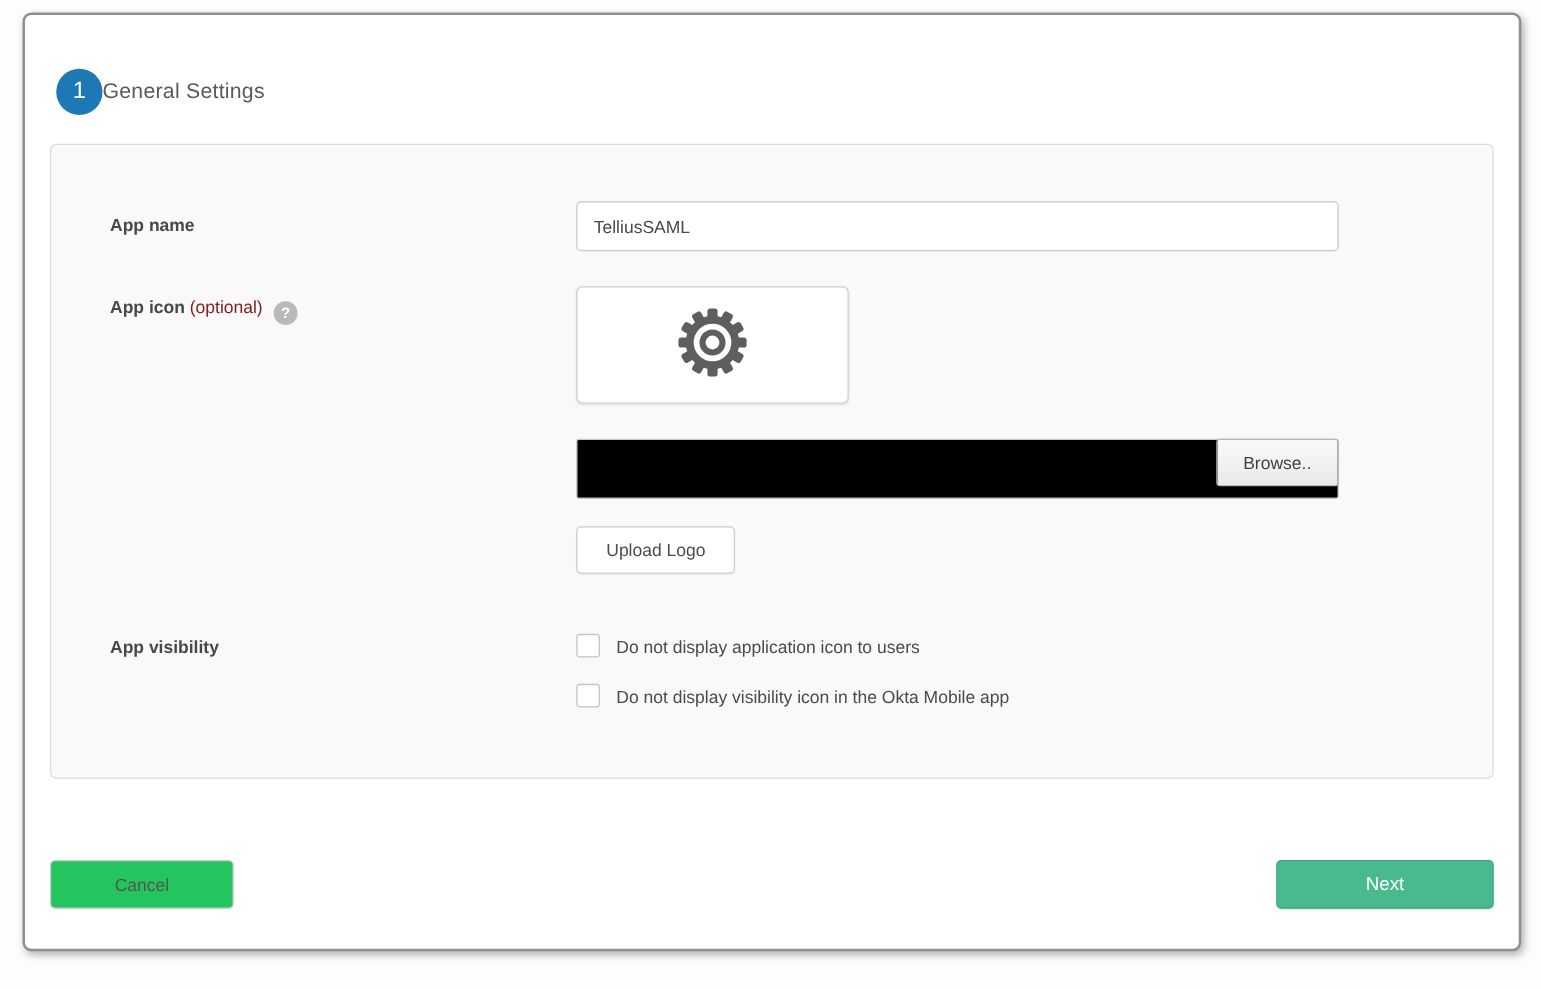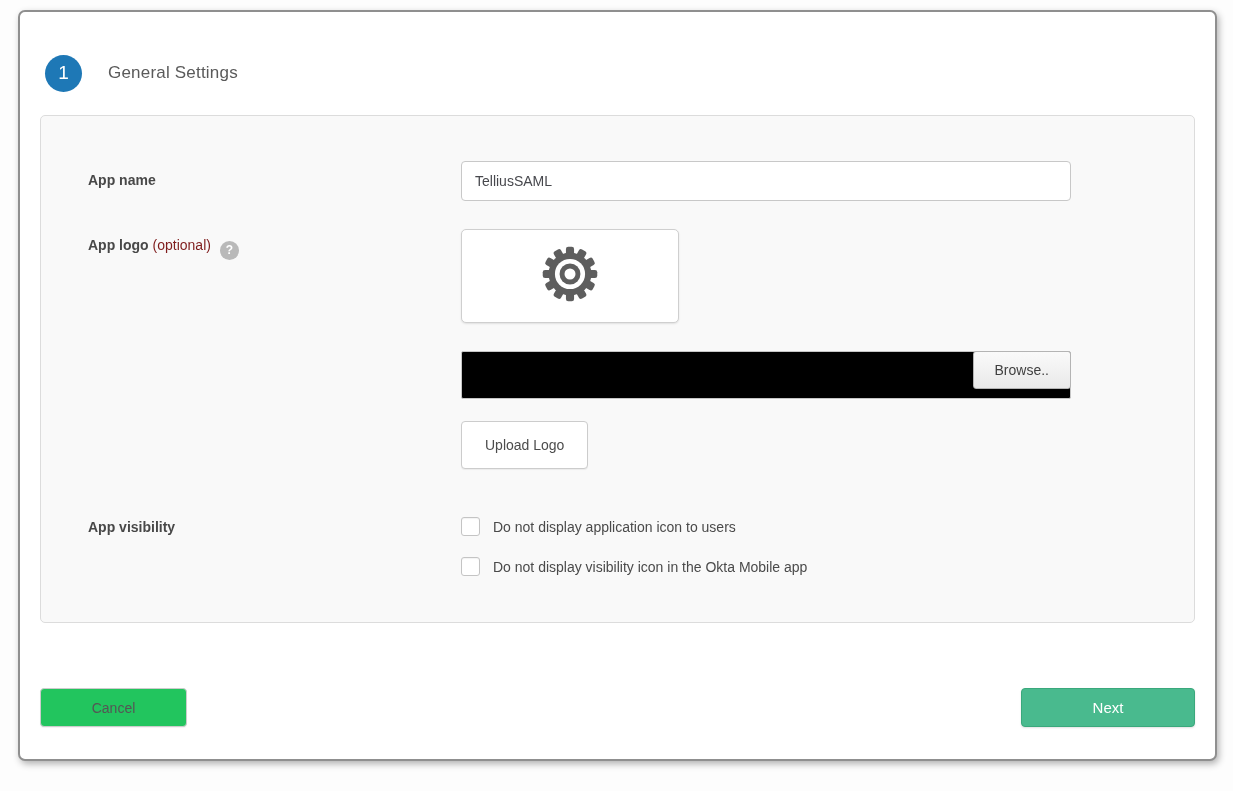--- a/index.html
+++ b/index.html
@@ -27,21 +27,21 @@
   .step-circle {
     width: 37px; height: 37px;
     border-radius: 50%;
     background: #1e78b6;
     color: #ffffff;
     font-size: 19px;
     display: flex; align-items: center; justify-content: center;
     flex: 0 0 37px;
   }
   .step-title {
-    margin-left: 26px;
+    margin-left: 0;
     font-size: 17px;
     color: #5a5a5a;
     letter-spacing: 0.2px;
   }
   
   .panel {
     margin: 23px 20px 14px 20px;
     height: 508px;
     background: #f9f9f9;
     border: 1px solid #dcdcdc;
@@ -108,21 +108,21 @@
     border: 1px solid #b4b4b4;
     border-radius: 3px;
     background: linear-gradient(#fafafa, #e9e9e9);
     font-size: 14px;
     color: #3f3f3f;
     font-family: "Liberation Sans", "DejaVu Sans", sans-serif;
     cursor: pointer;
   }
   .upload-btn {
     margin-top: 22px;
-    height: 48px;
+    height: 38px;
     padding: 0 23px;
     background: #ffffff;
     border: 1px solid #cccccc;
     border-radius: 4px;
     box-shadow: 0 1px 1px rgba(0,0,0,0.06);
     font-size: 14px;
     color: #4c4c4c;
     font-family: "Liberation Sans", "DejaVu Sans", sans-serif;
     cursor: pointer;
   }
@@ -188,21 +188,21 @@
 
     <div class="row">
       <div class="row-label" style="padding-top:11px;">App name</div>
       <div class="controls">
         <input class="text-input" type="text" value="TelliusSAML" style="">
       </div>
     </div>
 
     <div class="row" style="margin-top:28px;">
       <div class="row-label" style="padding-top:8px;">
-        <span>App logo</span>
+        <span>App icon</span>
         <span class="optional"> <span>(optional)</span></span>
         <span class="help-icon">?</span>
       </div>
       <div class="controls">
         <div class="logo-box">
           <span>
             <svg width="58" height="58" viewBox="0 0 100 100" aria-hidden="true">
               <g fill="#5e5e5e">
                 <rect x="43" y="3" width="14" height="94" rx="4"></rect>
                 <rect x="43" y="3" width="14" height="94" rx="4" transform="rotate(30 50 50)"></rect>

